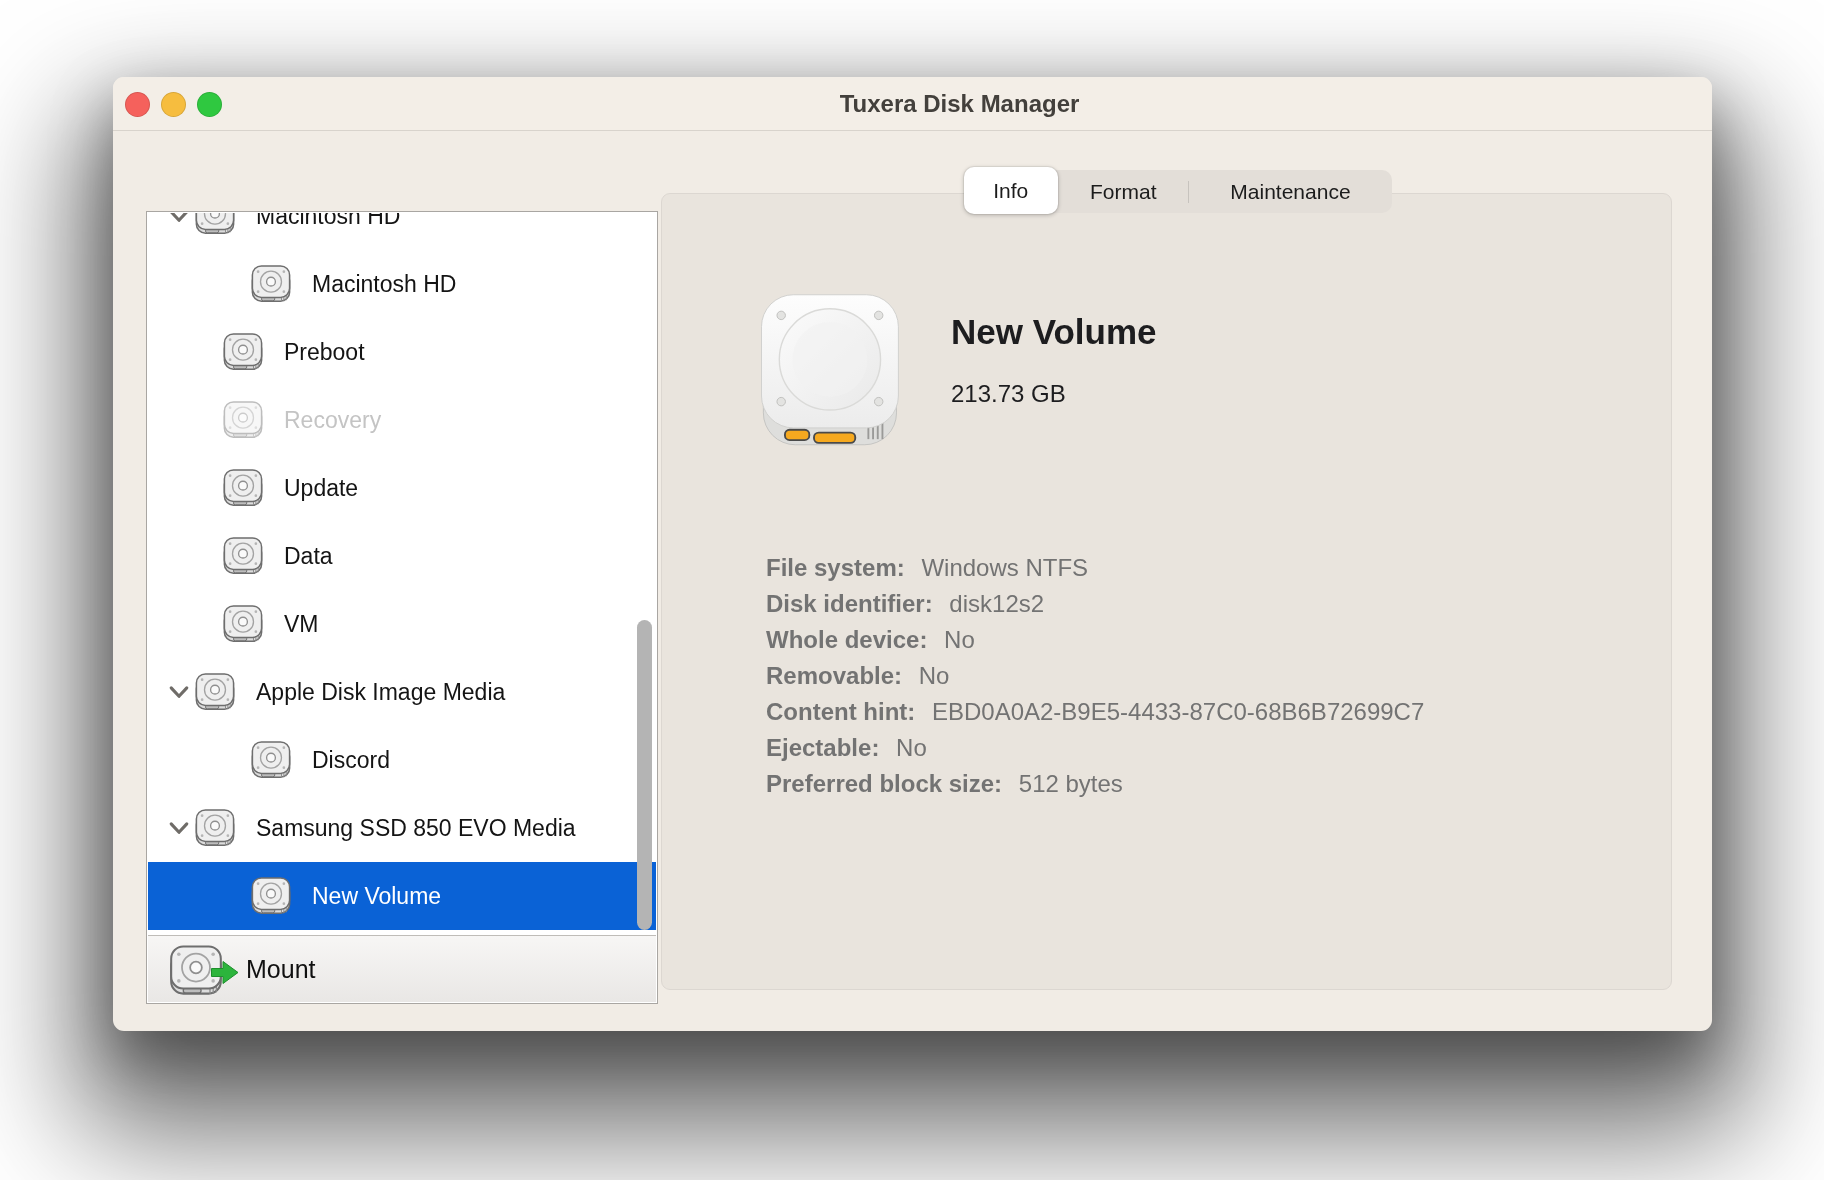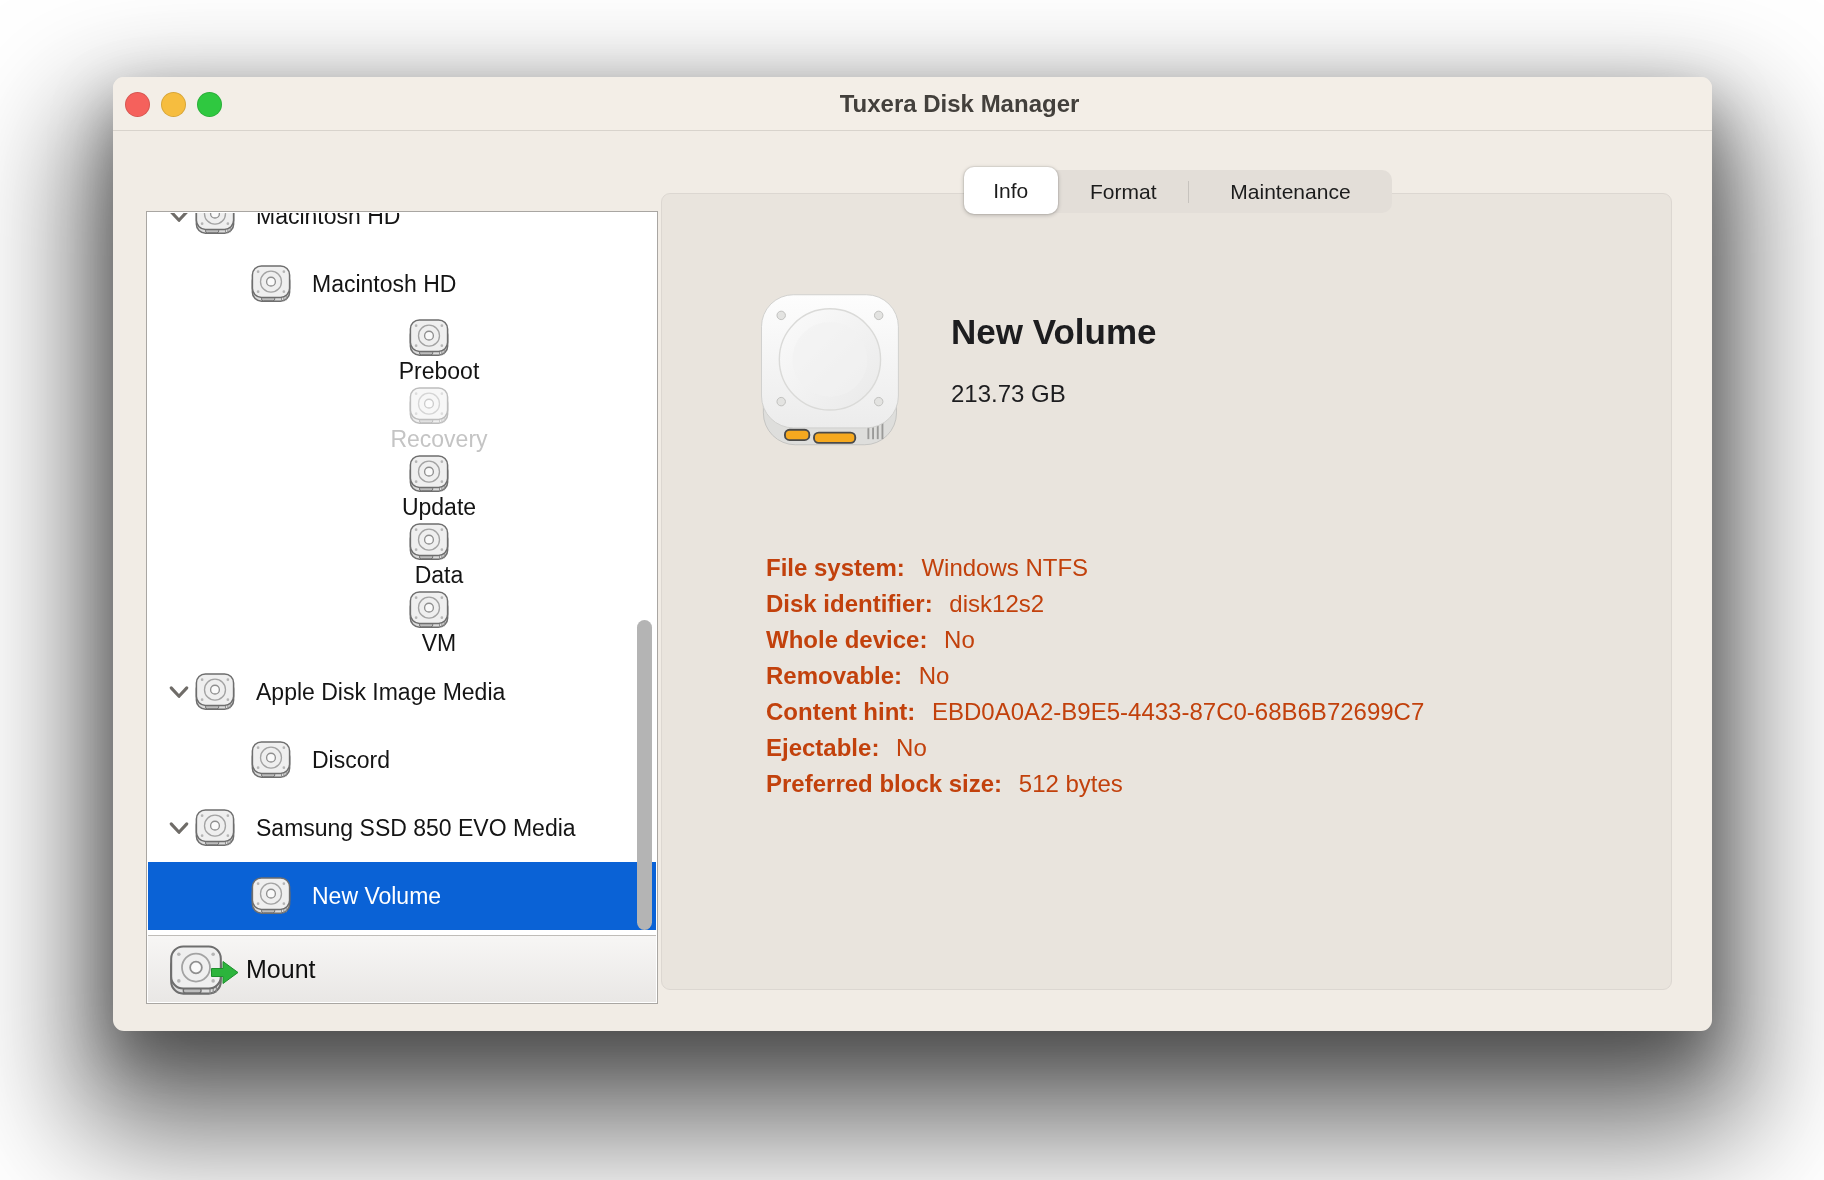--- a/index.html
+++ b/index.html
@@ -21,21 +21,21 @@
 
   
   .sidebar { position:absolute; left:33px; top:118px; width:512px; height:793px;
     background:#ffffff; border:1px solid #a9a6a2;margin-top:16px; }
   .list { position:absolute; left:1px; right:1px; top:1px; bottom:69px; overflow:hidden; }
   .row { height:68px; display:flex; align-items:center; font-size:23px; color:#141414; white-space:nowrap; }
   .row:first-child { margin-top:-31px; }
   .row .chev { width:26px; height:20px; margin-right:2px; display:none; flex:0 0 auto; }
   .row.l0 { padding-left:18px; }
   .row.l0 .chev { display:block; }
-  .row.l1 { padding-left:74px;flex-direction:column; }
+  .row.l1 { padding-left:74px; }
   .row.l2 { padding-left:102px; }
   .dicon { width:42px; height:40px; margin-right:20px; flex:0 0 auto; }
   .row.disabled .lbl { color:#c4c4c4; }
   .row.disabled .dicon { opacity:.45; }
   .row.selected { background:#0a62d6; }
   .row.selected .lbl { color:#ffffff; font-weight:500; }
   .scroll-thumb { position:absolute; right:5px; top:408px; width:15px; height:310px;
     border-radius:8px; background:#b4b4b4; }
   .mountbar { position:absolute; left:1px; right:1px; bottom:1px; height:67px;
     border-top:1px solid #bfbcb8; background:linear-gradient(#f7f6f5,#e9e7e5);
@@ -47,21 +47,21 @@
   .splitter-dot { position:absolute; left:559px; top:508px; width:9px; height:9px;
     border-radius:50%; background:#cfccc8; }
 
   
   .panel { position:absolute; left:548px; top:116px; width:1011px; height:797px;
     background:#e9e4dd; border:1px solid #dcd7d1; border-radius:9px; }
   .big-icon { position:absolute; left:92px; top:97px; width:150px; height:160px; }
   .vol-title { position:absolute; left:289px; top:118px; font-size:35px; font-weight:bold; color:#1d1d1f; }
   .vol-size  { position:absolute; left:289px; top:186px; font-size:24px; color:#1d1d1f; }
   .info { position:absolute; left:104px; top:356px; width:860px; }
-  .field { font-size:24px; line-height:36px; color:#c2410c; white-space:nowrap; }
+  .field { font-size:24px; line-height:36px; color:#737373; white-space:nowrap; }
   .f-label { font-weight:bold; margin-right:10px; }
 
   
   .tabs { position:absolute; left:851px; top:93px; width:428px; height:43px;
     background:#e3ded8; border-radius:10px; display:flex; align-items:center; }
   .seg { height:43px; display:flex; align-items:center; justify-content:center;
     font-size:21px; color:#1c1c1c; cursor:default; position:relative; }
   .seg.selected { background:#ffffff; border-radius:10px; height:47px; margin-top:-2px;
     box-shadow:0 1px 4px rgba(0,0,0,.25), 0 0 0 1px rgba(0,0,0,.05); font-weight:500; }
   .seg-div { width:1px; height:22px; background:#c7c3be; flex:0 0 auto; }

